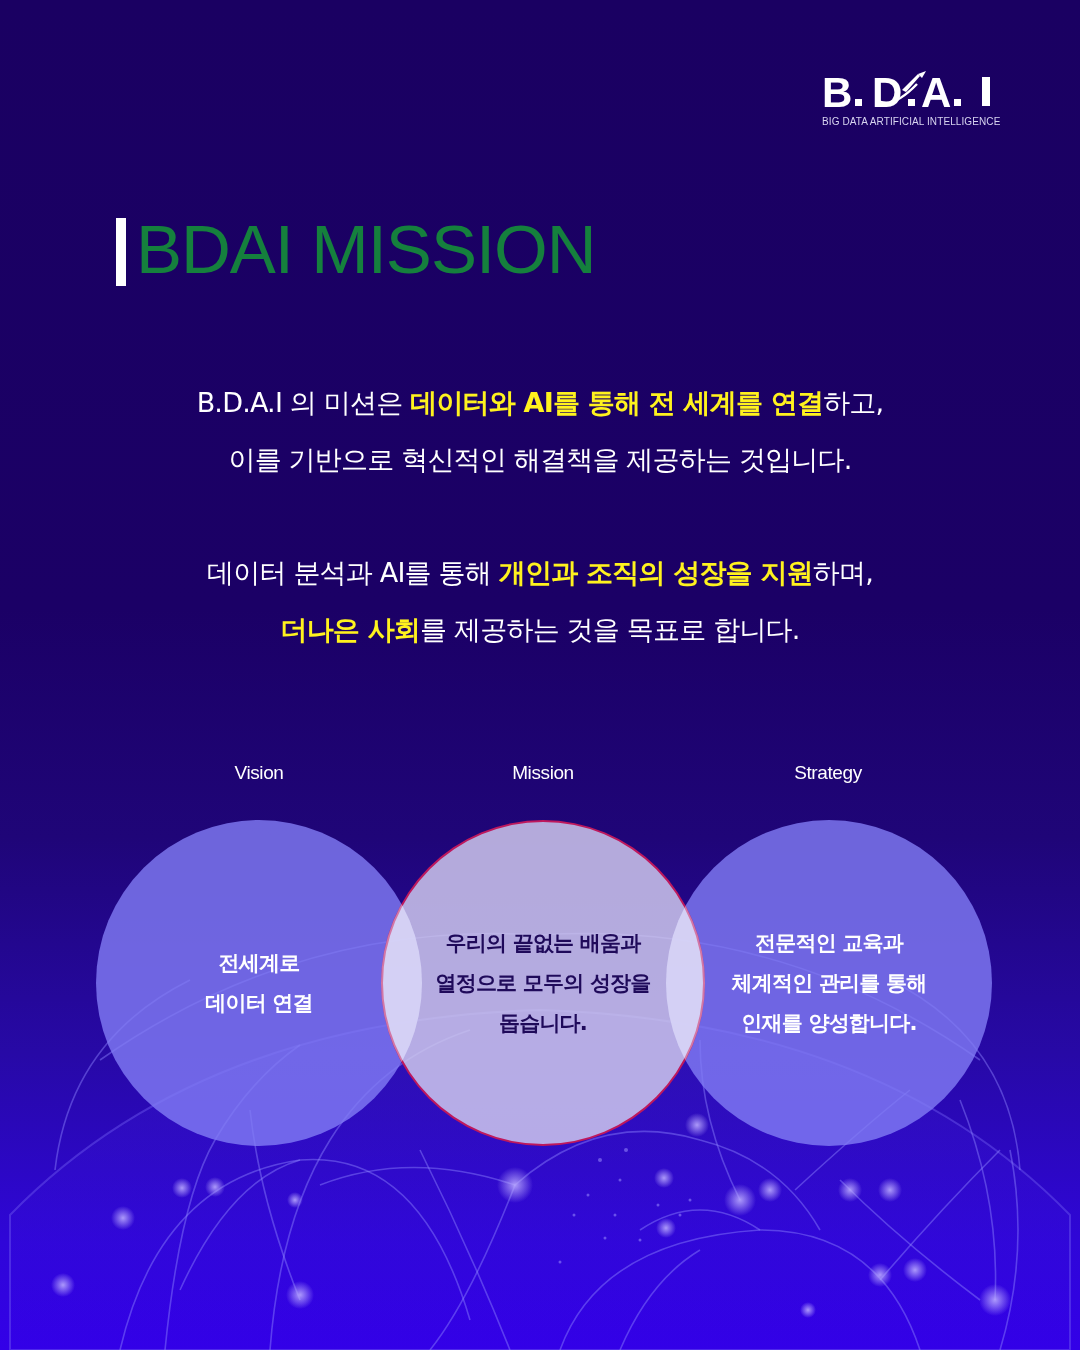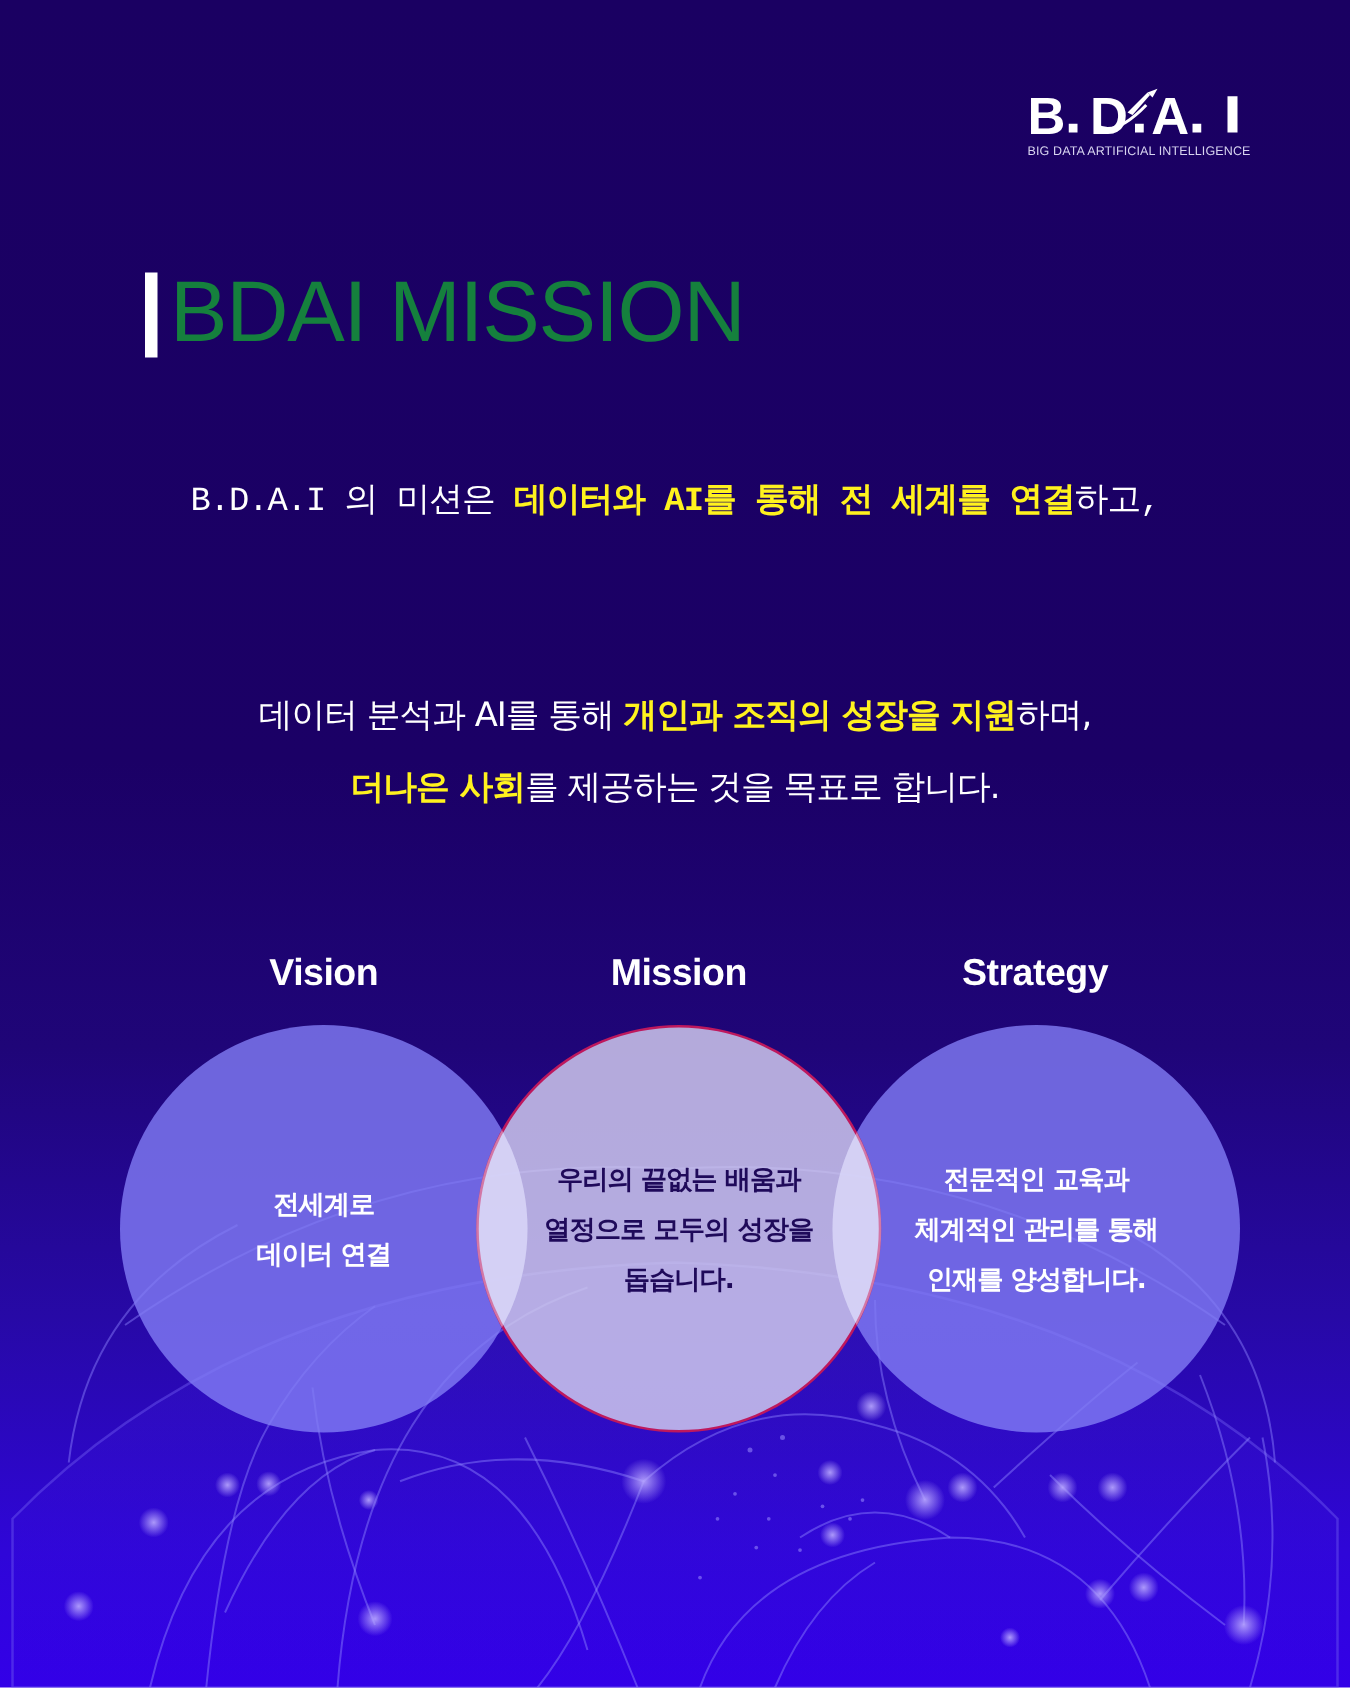--- a/index.html
+++ b/index.html
@@ -41,26 +41,26 @@
       font-size: 69px; font-weight: 400; letter-spacing: -1px; line-height: 80px; color: #15803d;
     }
     
     .para {
       position: absolute; left: 0; width: 1080px; text-align: center;
       font-size: 27px; line-height: 57px; color: #fff;
       font-family: "DejaVu Sans", "Liberation Sans", sans-serif;
       letter-spacing: -0.8px;
     }
     .para .hl { color: #fff21e; font-weight: 700; }
-    .para1 { top: 374px; font-family: Liberation Mono, monospace; }
+    .para1 { top: 374px; }
     .para2 { top: 544px; }
     
     .pillar-label {
       position: absolute; top: 762px; width: 240px; text-align: center;
-      font-size: 30px; font-weight: 700; color: #fff; letter-spacing: -0.4px;
+      font-size: 19px; font-weight: 400; color: #fff; letter-spacing: -0.4px;
     }
     .circle {
       position: absolute; width: 326px; height: 326px; border-radius: 50%;
       display: flex; align-items: center; justify-content: center; text-align: center;
       font-family: "DejaVu Sans", "Liberation Sans", sans-serif;
       font-size: 21px; line-height: 40px; font-weight: 700; letter-spacing: -0.8px;
     }
     .circle-side {
       background: rgba(130, 125, 245, 0.80);
       color: #ffffff;
@@ -177,20 +177,21 @@
 
 <div class="page-title">
   <div class="title-bar"></div>
   <h1 class="title-text">BDAI MISSION</h1>
 </div>
 
 <div class="para para1">
   <div>
     <span>B.D.A.I 의 미션은 </span><span class="hl">데이터와 AI를 통해 전 세계를 연결</span><span>하고,</span>
   </div>
+  <div>이를 기반으로 혁신적인 해결책을 제공하는 것입니다.</div>
 </div>
 
 <div class="para para2">
   <div>
     <span>데이터 분석과 AI를 통해 </span><span class="hl">개인과 조직의 성장을 지원</span><span>하며,</span>
   </div>
   <div>
     <span class="hl">더나은 사회</span><span>를 제공하는 것을 목표로 합니다.</span>
   </div>
 </div>

